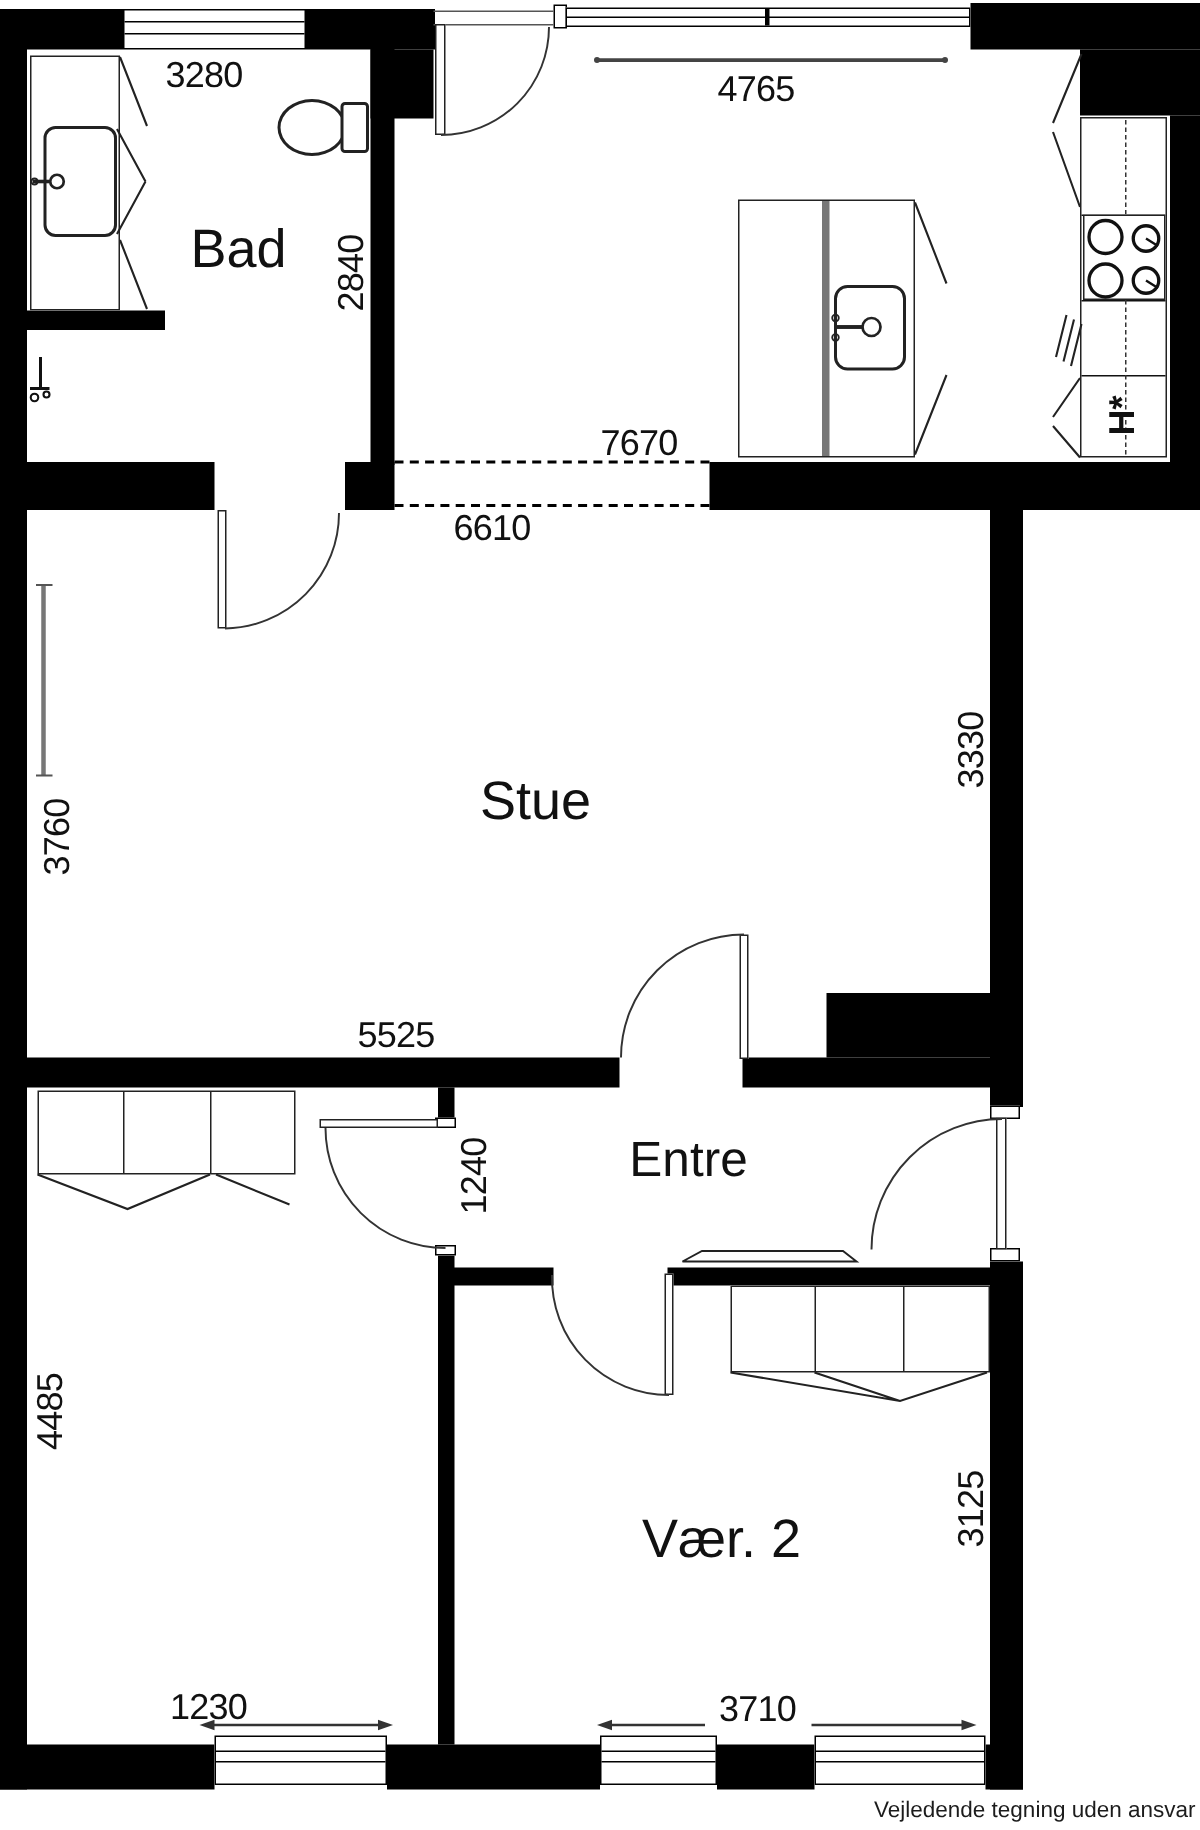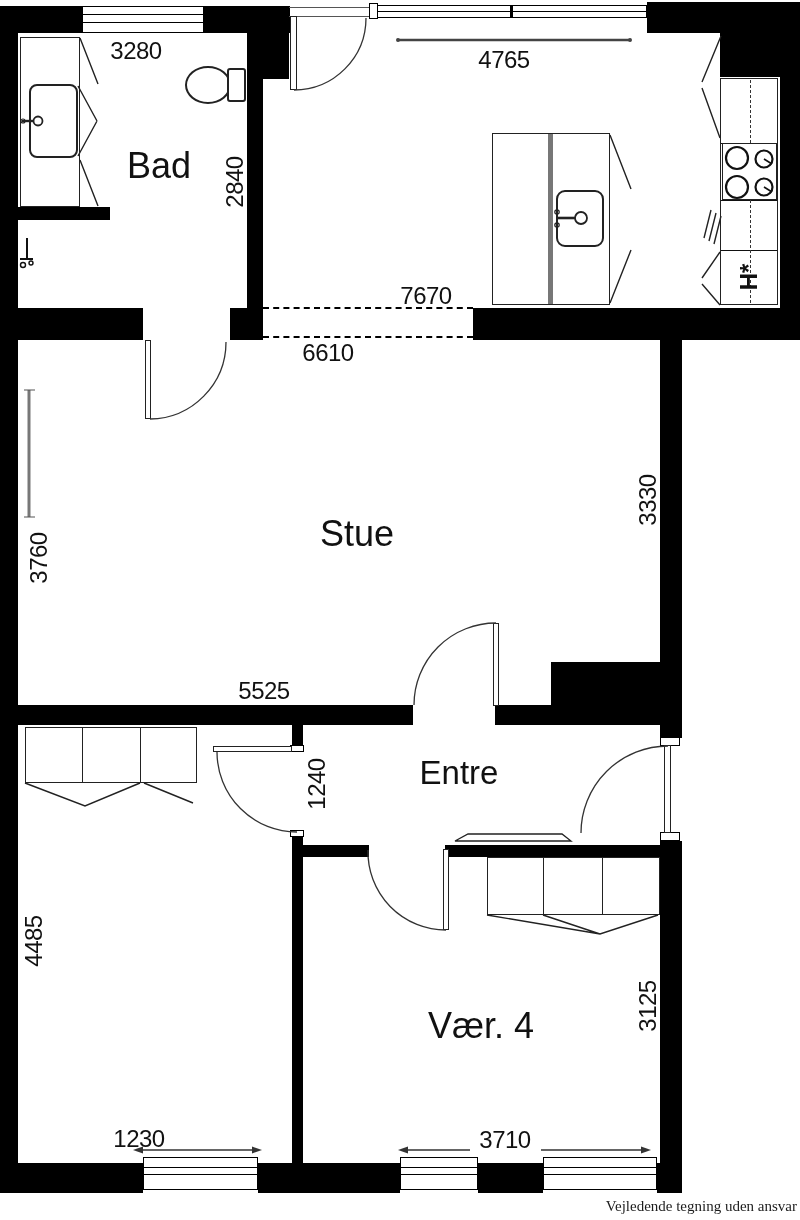--- a/index.html
+++ b/index.html
@@ -15,21 +15,21 @@
   .vdash{position:absolute;border-left:1.5px dashed #333;width:0;}
   .fixture{position:absolute;background:#fff;border:1.3px solid #222;box-sizing:border-box;}
   .leaf{position:absolute;background:#fff;border:1.3px solid #222;box-sizing:border-box;}
   .divider{position:absolute;top:0;bottom:0;width:1.3px;background:#222;}
   .hline{position:absolute;left:0;right:0;height:1.3px;background:#111;}
   .lbl{position:absolute;color:#111;white-space:nowrap;transform:translate(-50%,-50%);}
   .room{font-size:36px;}
   .dim{font-size:24px;letter-spacing:-0.5px;}
   .v{transform:translate(-50%,-50%) rotate(-90deg);}
   .hstar{font-size:24px;font-weight:700;transform:translate(-50%,-50%) rotate(-90deg);}
-  .footer{position:absolute;right:3px;top:1198px;font-size:15px;color:#1c1c1c;font-family:Liberation Serif, serif;}
+  .footer{position:absolute;right:3px;top:1198px;font-size:15px;color:#1c1c1c;}
   svg.overlay{position:absolute;left:0;top:0;pointer-events:none;}
   .arc{fill:none;stroke:#333;stroke-width:1.3;}
   .brk{fill:none;stroke:#222;stroke-width:1.4;}
   .dimline{fill:none;stroke:#333;stroke-width:1.6;}
 </style>
 </head>
 <body>
 
 <div id="plan">
 
@@ -189,21 +189,21 @@
     <g>
       <path class="dimline" d="M404,1150 L470,1150 M541,1150 L644,1150"></path>
       <polygon points="398,1150 408,1146.5 408,1153.5" fill="#333"></polygon>
       <polygon points="651,1150 641,1146.5 641,1153.5" fill="#333"></polygon>
     </g>
   </svg>
 
   <div class="lbl room" style="left:159px;top:166px">Bad</div>
   <div class="lbl room" style="left:357px;top:534px">Stue</div>
   <div class="lbl room" style="left:459px;top:773px;font-size:33px">Entre</div>
-  <div class="lbl room" style="left:481px;top:1026px">Vær. 4</div>
+  <div class="lbl room" style="left:481px;top:1026px">Vær. 2</div>
 
   <div class="lbl dim" style="left:136px;top:51px">3280</div>
   <div class="lbl dim" style="left:504px;top:60px">4765</div>
   <div class="lbl dim" style="left:426px;top:296px">7670</div>
   <div class="lbl dim" style="left:328px;top:353px">6610</div>
   <div class="lbl dim" style="left:264px;top:691px">5525</div>
   <div class="lbl dim" style="left:139px;top:1139px">1230</div>
   <div class="lbl dim" style="left:505px;top:1140px">3710</div>
 
   <div class="lbl dim v" style="left:235px;top:182px">2840</div>

